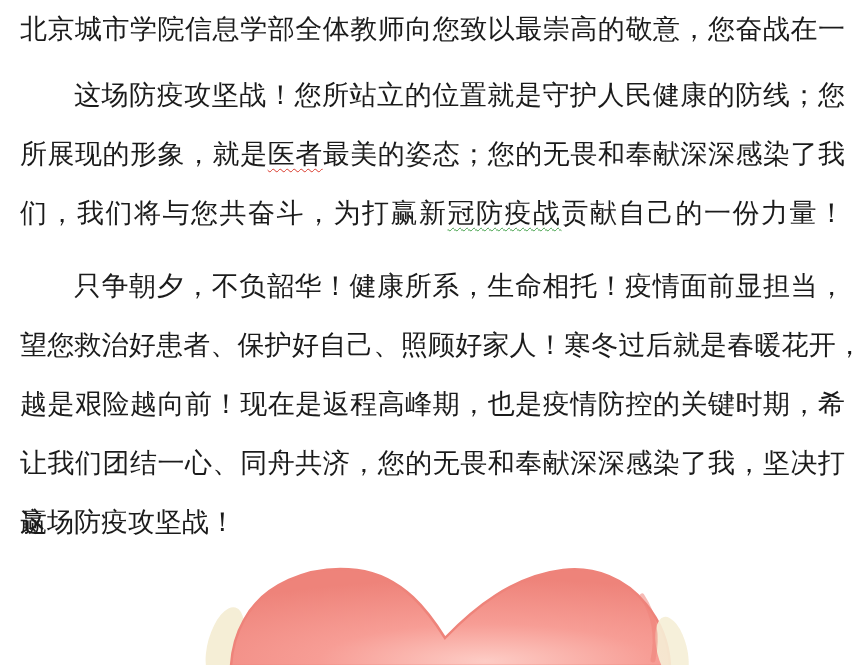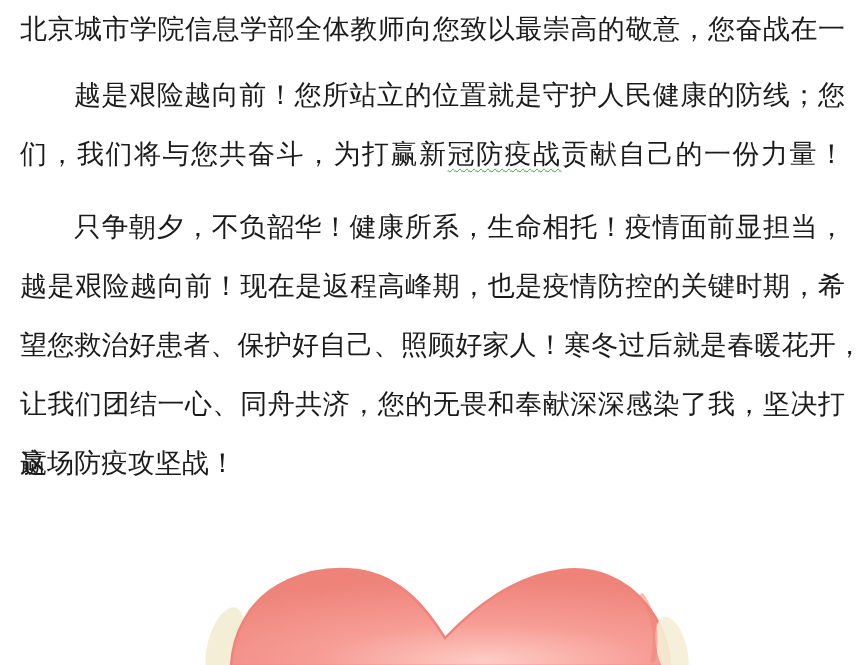--- a/index.html
+++ b/index.html
@@ -85,36 +85,39 @@
   <div class="body-text">
 
     <div class="para p1">
       <div class="line">
         <span>北京城市学院信息学部全体教师向您致以最崇高的敬意，您奋战在一</span>
       </div>
     </div>
 
     <div class="para p2">
       <div class="line indent">
-        <span>越是艰险越向前！您所站立的位置就是守护人民健康的防线；您</span>
+        <span>这场防疫攻坚战！您所站立的位置就是守护人民健康的防线；您</span>
+      </div>
+      <div class="line">
+        <span>所展现的形象，就是</span><span class="sq-spelling">医者</span><span>最美的姿态；您的无畏和奉献深深感染了我</span>
       </div>
       <div class="line">
         <span>们，我们将与您共奋斗，为打赢新</span><span class="sq-grammar">冠防疫战</span><span>贡献自己的一份力量！</span>
       </div>
     </div>
 
     <div class="para p3">
       <div class="line indent">
         <span>只争朝夕，不负韶华！健康所系，生命相托！疫情面前显担当，</span>
       </div>
+      <div class="line wide">
+        <span>望您救治好患者、保护好自己、照顾好家人！寒冬过后就是春暖花开，</span>
+      </div>
       <div class="line">
         <span>越是艰险越向前！现在是返程高峰期，也是疫情防控的关键时期，希</span>
-      </div>
-      <div class="line wide">
-        <span>望您救治好患者、保护好自己、照顾好家人！寒冬过后就是春暖花开，</span>
       </div>
       <div class="line">
         <span>让我们团结一心、同舟共济，您的无畏和奉献深深感染了我，坚决打赢</span>
       </div>
       <div class="line para-end">
         <span>这场防疫攻坚战！</span>
       </div>
     </div>
 
   </div>

